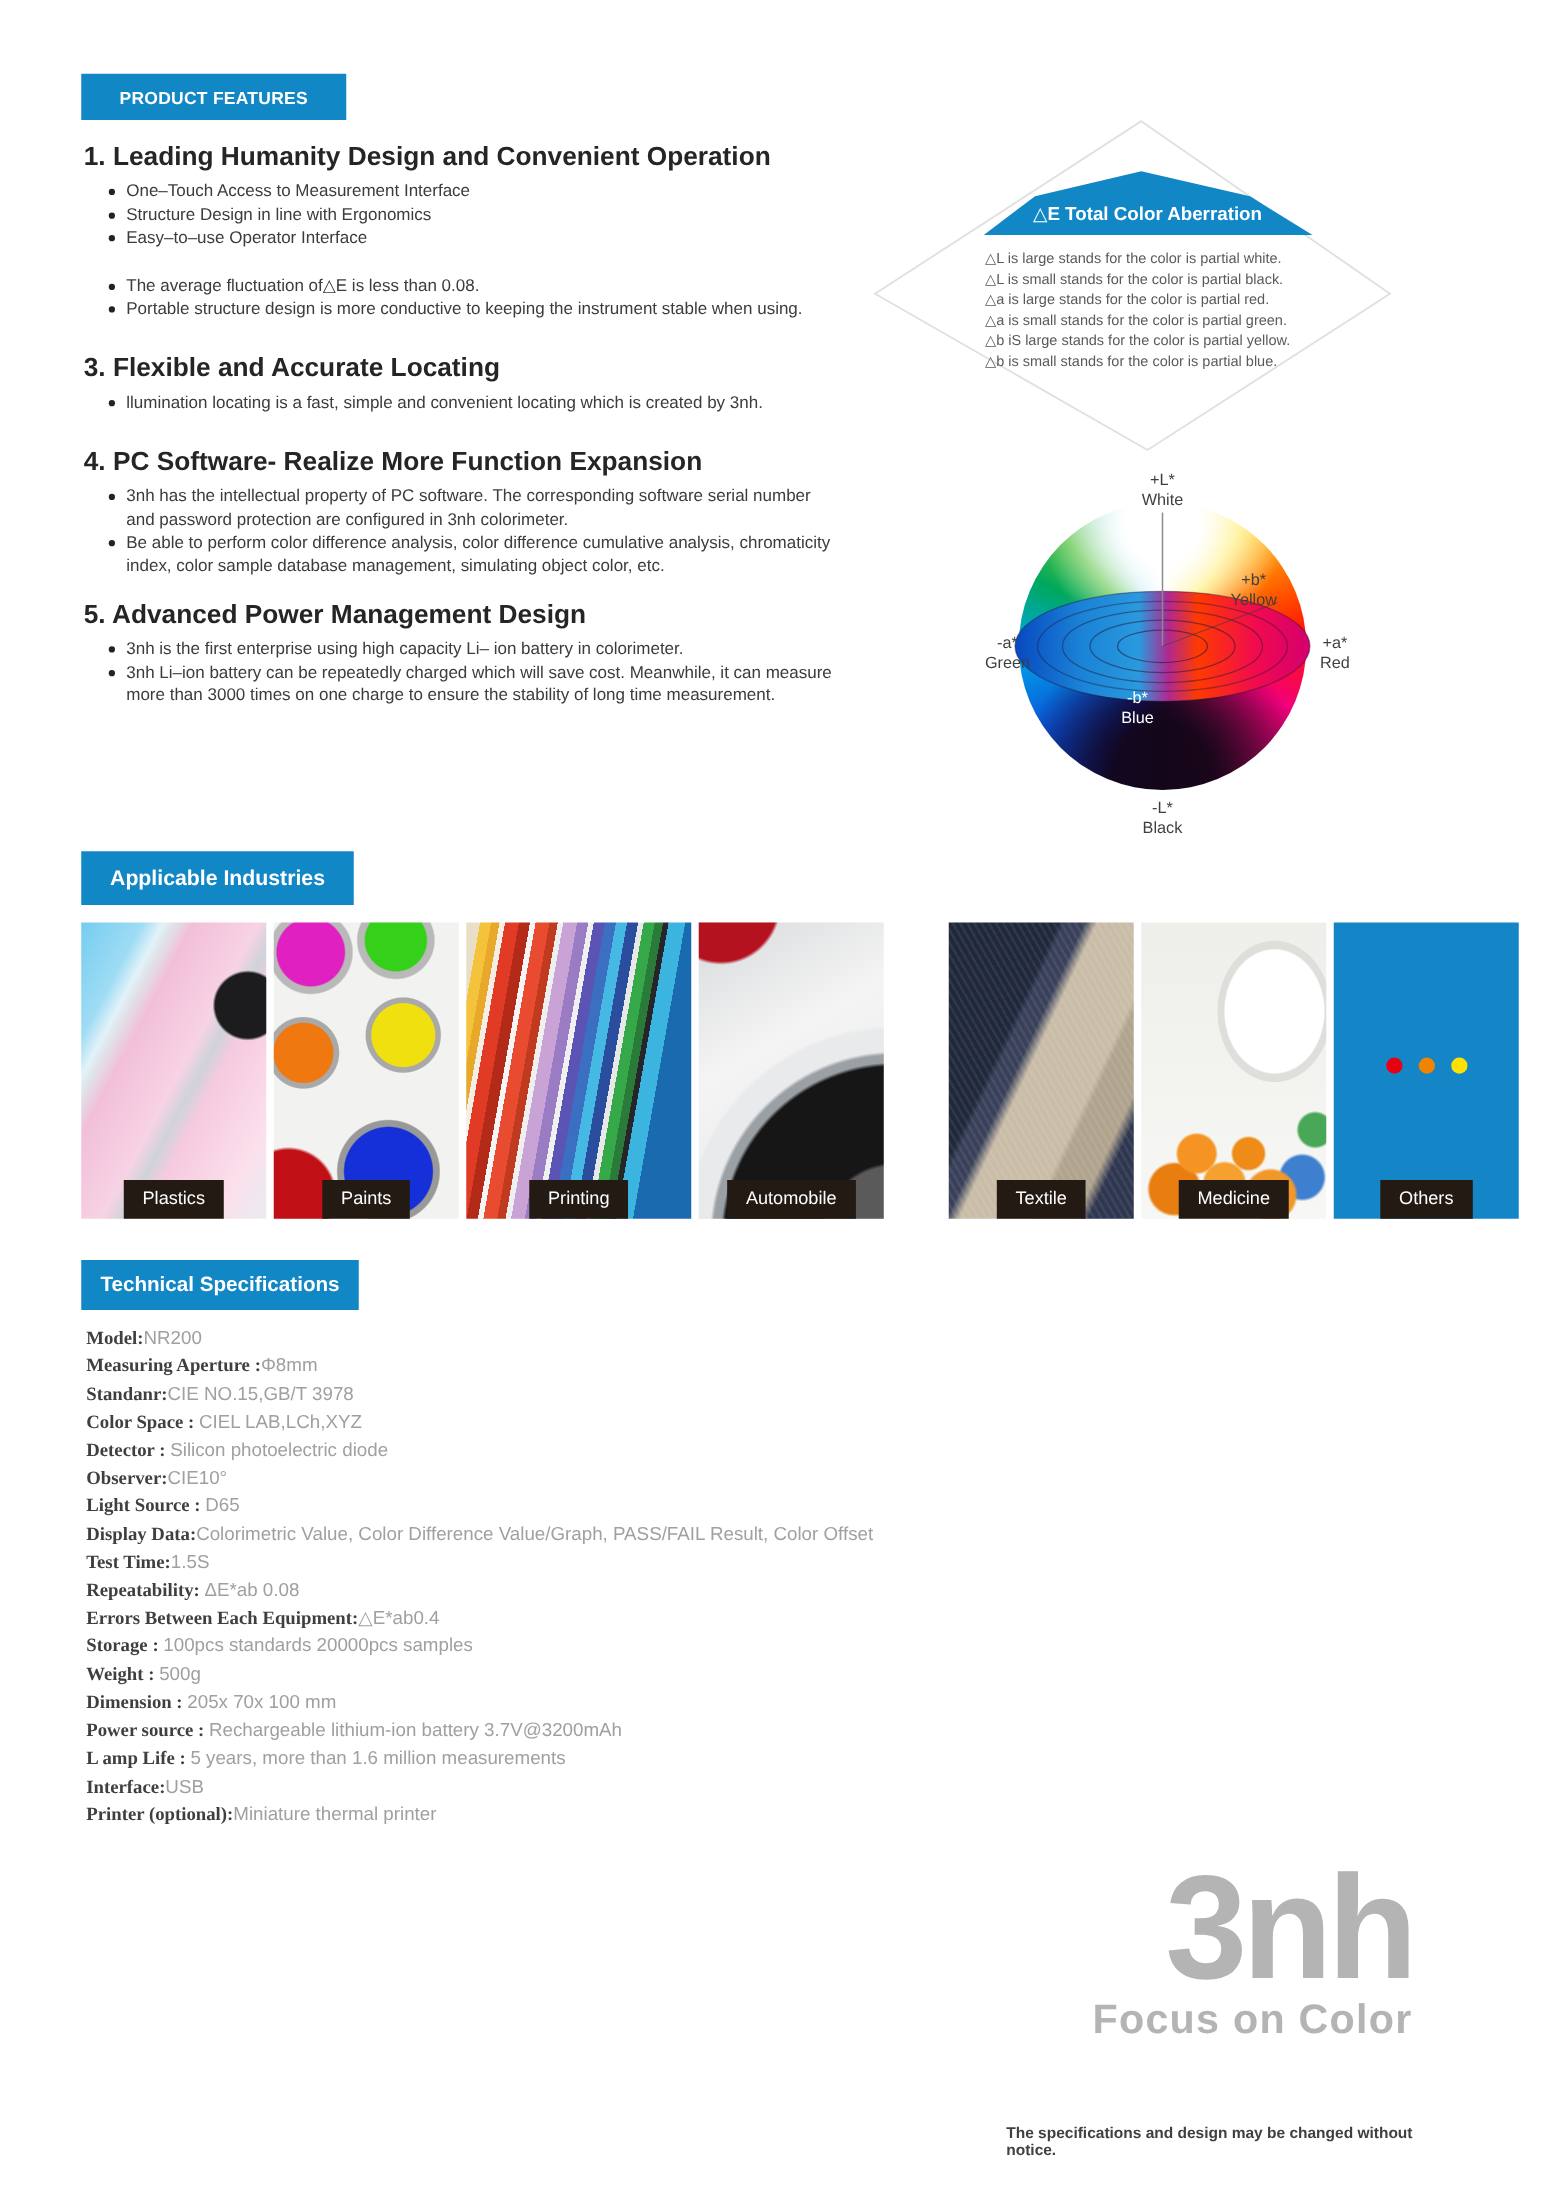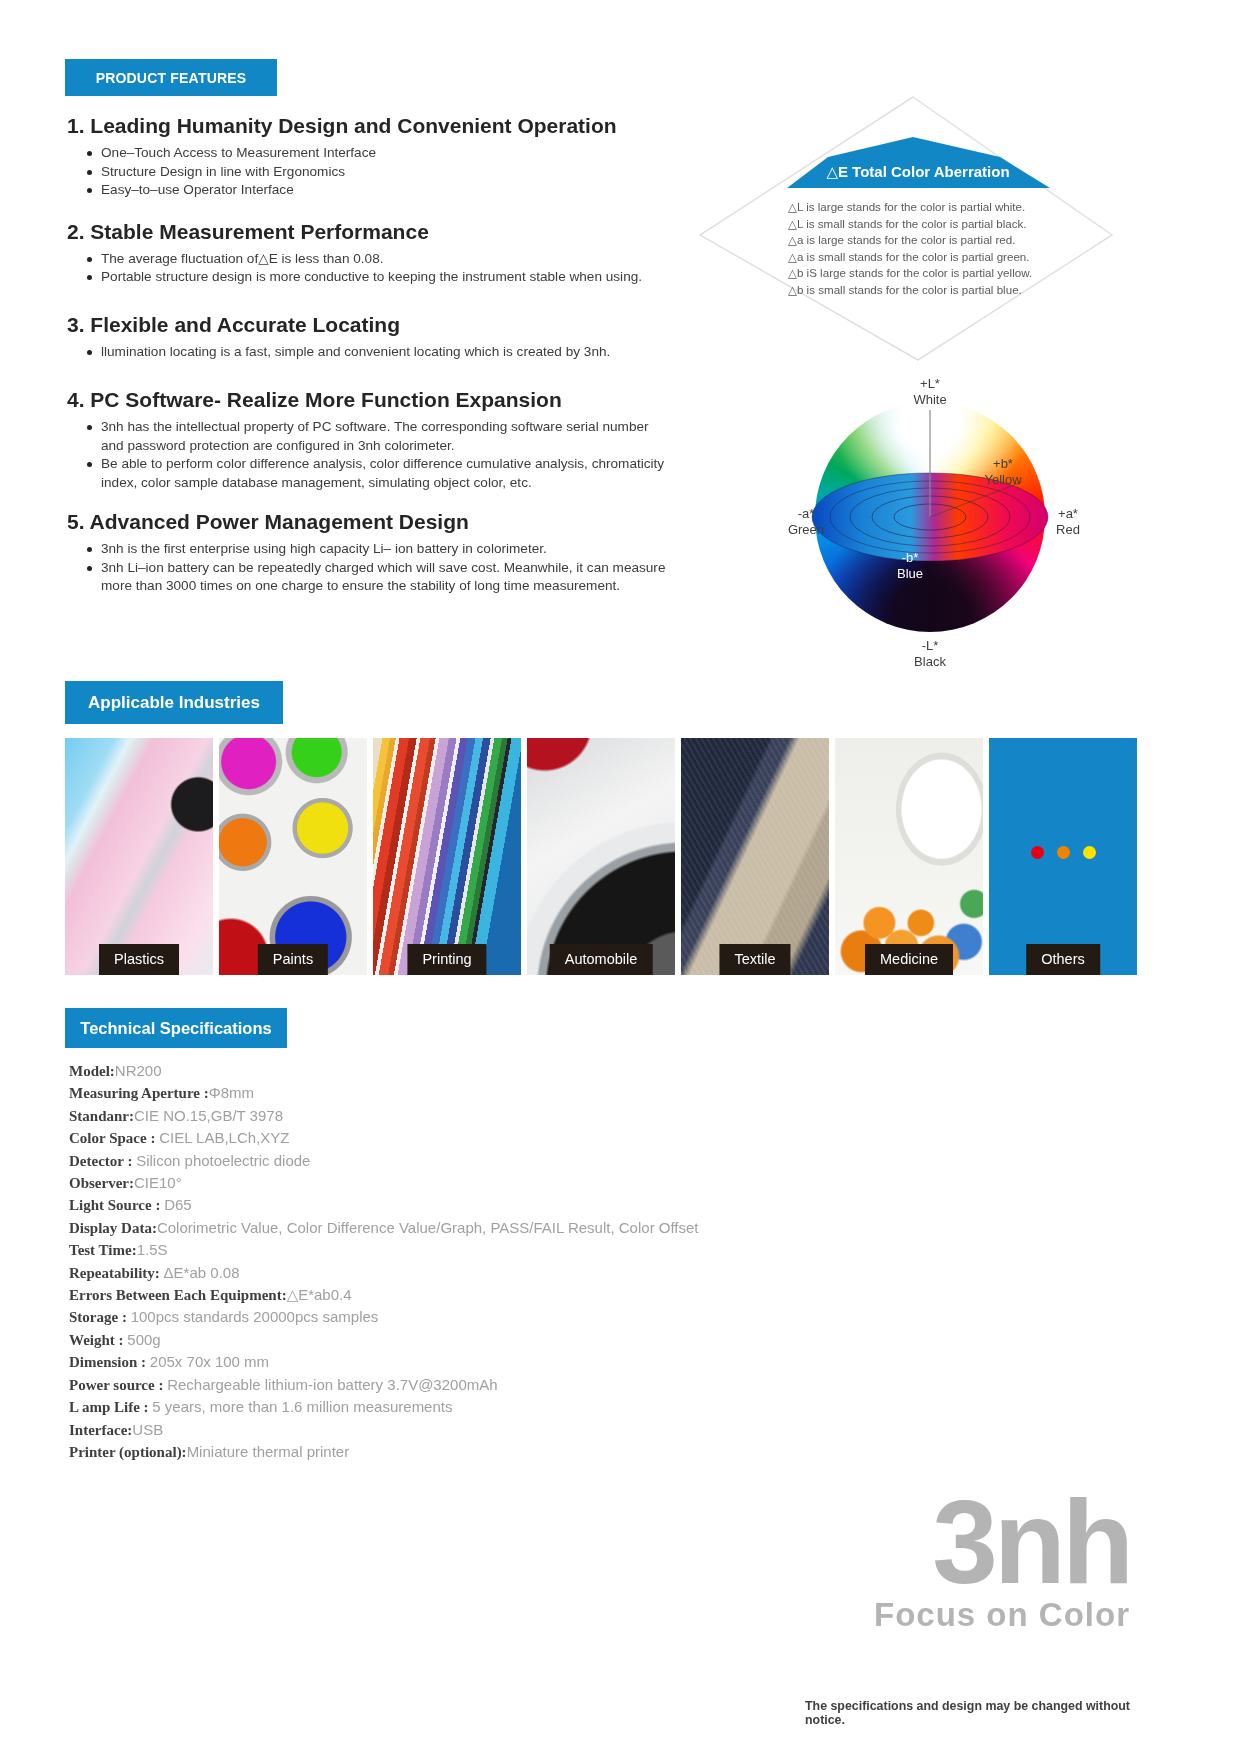--- a/index.html
+++ b/index.html
@@ -69,29 +69,29 @@
       radial-gradient(circle at 66% 6%,#35d01a 0 10%,#b9b9b9 10.5% 12.5%,rgba(0,0,0,0) 13%),
       radial-gradient(circle at 16% 44%,#f07810 0 13%,#a9a9a9 13.5% 15.5%,rgba(0,0,0,0) 16%),
       radial-gradient(circle at 70% 38%,#f0e010 0 14%,#a9a9a9 14.5% 16.5%,rgba(0,0,0,0) 17%),
       radial-gradient(circle at 62% 84%,#1530d8 0 16%,#999 16.5% 18.5%,rgba(0,0,0,0) 19%),
       radial-gradient(circle at 8% 92%,#c01015 0 14%,rgba(0,0,0,0) 15%),#f2f2f0;}
   .t-printing{background:linear-gradient(100deg,
       #e9dfc6 0 5%,#f5c23c 5% 9%,#e8a82a 9% 12%,#f3efe6 12% 14%,#e23b25 14% 19%,#b32b18 19% 23%,
       #f5f5f5 23% 25%,#e84b30 25% 30%,#c03a20 30% 33%,#efefef 33% 35%,#c9a2d6 35% 40%,
       #9a7cc4 40% 44%,#f0f0f0 44% 46%,#5b54b4 46% 50%,#3a6fc2 50% 54%,#45b8e4 54% 58%,
       #2a4d9e 58% 62%,#e8e8e8 62% 64%,#35a84a 64% 68%,#2a7a3a 68% 71%,#26262a 71% 73%,
-      #3bb5e0 73% 79%,#1a6ab0 79% 100%);}
+      #3bb5e0 73% 79%,#1a6ab0 79% 100%);padding-left:32px;}
   .t-auto{background:
       radial-gradient(circle at 106% 106%, #5a5a5a 0 19%, #161616 20% 46%, #9aa0a4 47% 49%,
         #e9eaec 50% 56%, rgba(0,0,0,0) 57%),
       radial-gradient(circle at 12% -6%, #b5121f 0 16%, rgba(0,0,0,0) 17%),
       linear-gradient(150deg,#d8dadc 0%,#f4f4f4 40%,#e4e6e8 100%);}
   .t-textile{background:
       repeating-linear-gradient(60deg, rgba(255,255,255,.07) 0 2px, rgba(0,0,0,0) 2px 5px),
-      linear-gradient(115deg,#20283c 0 34%,#39415a 36% 42%,#c9bda8 46% 68%,#b0a48e 70% 82%,#2e3650 86% 100%);}
+      linear-gradient(115deg,#20283c 0 34%,#39415a 36% 42%,#c9bda8 46% 68%,#b0a48e 70% 82%,#2e3650 86% 100%); margin-left: 46px;}
   .t-medicine{background:
       radial-gradient(circle at 30% 78%,#f59422 0 7%,rgba(0,0,0,0) 8%),
       radial-gradient(circle at 45% 88%,#f6a030 0 7%,rgba(0,0,0,0) 8%),
       radial-gradient(circle at 58% 78%,#ef8c18 0 6%,rgba(0,0,0,0) 7%),
       radial-gradient(circle at 18% 90%,#e87d10 0 8%,rgba(0,0,0,0) 9%),
       radial-gradient(circle at 70% 92%,#f0982a 0 8%,rgba(0,0,0,0) 9%),
       radial-gradient(circle at 87% 86%,#3f7fd0 0 7%,rgba(0,0,0,0) 8%),
       radial-gradient(circle at 94% 70%,#49a858 0 6%,rgba(0,0,0,0) 7%),
       radial-gradient(ellipse 58px 72px at 72% 30%, #ffffff 0 68%, #dededa 70% 78%, rgba(0,0,0,0) 79%),
       linear-gradient(180deg,#eeeeea 0%,#f7f7f5 100%);}
@@ -123,21 +123,20 @@
   <div class="sections">
     <section>
       <h2>1. Leading Humanity Design and Convenient Operation</h2>
       <ul>
         <li>One–Touch Access to Measurement Interface</li>
         <li>Structure Design in line with Ergonomics</li>
         <li>Easy–to–use Operator Interface</li>
       </ul>
     </section>
     <section>
-      <h2>2. Stable Measurement Performance</h2>
       <ul>
         <li>The average fluctuation of△E is less than 0.08.</li>
         <li>Portable structure design is more conductive to keeping the instrument stable when using.</li>
       </ul>
     </section>
     <section>
       <h2>3. Flexible and Accurate Locating</h2>
       <ul>
         <li>llumination locating is a fast, simple and convenient locating which is created by 3nh.</li>
       </ul>

